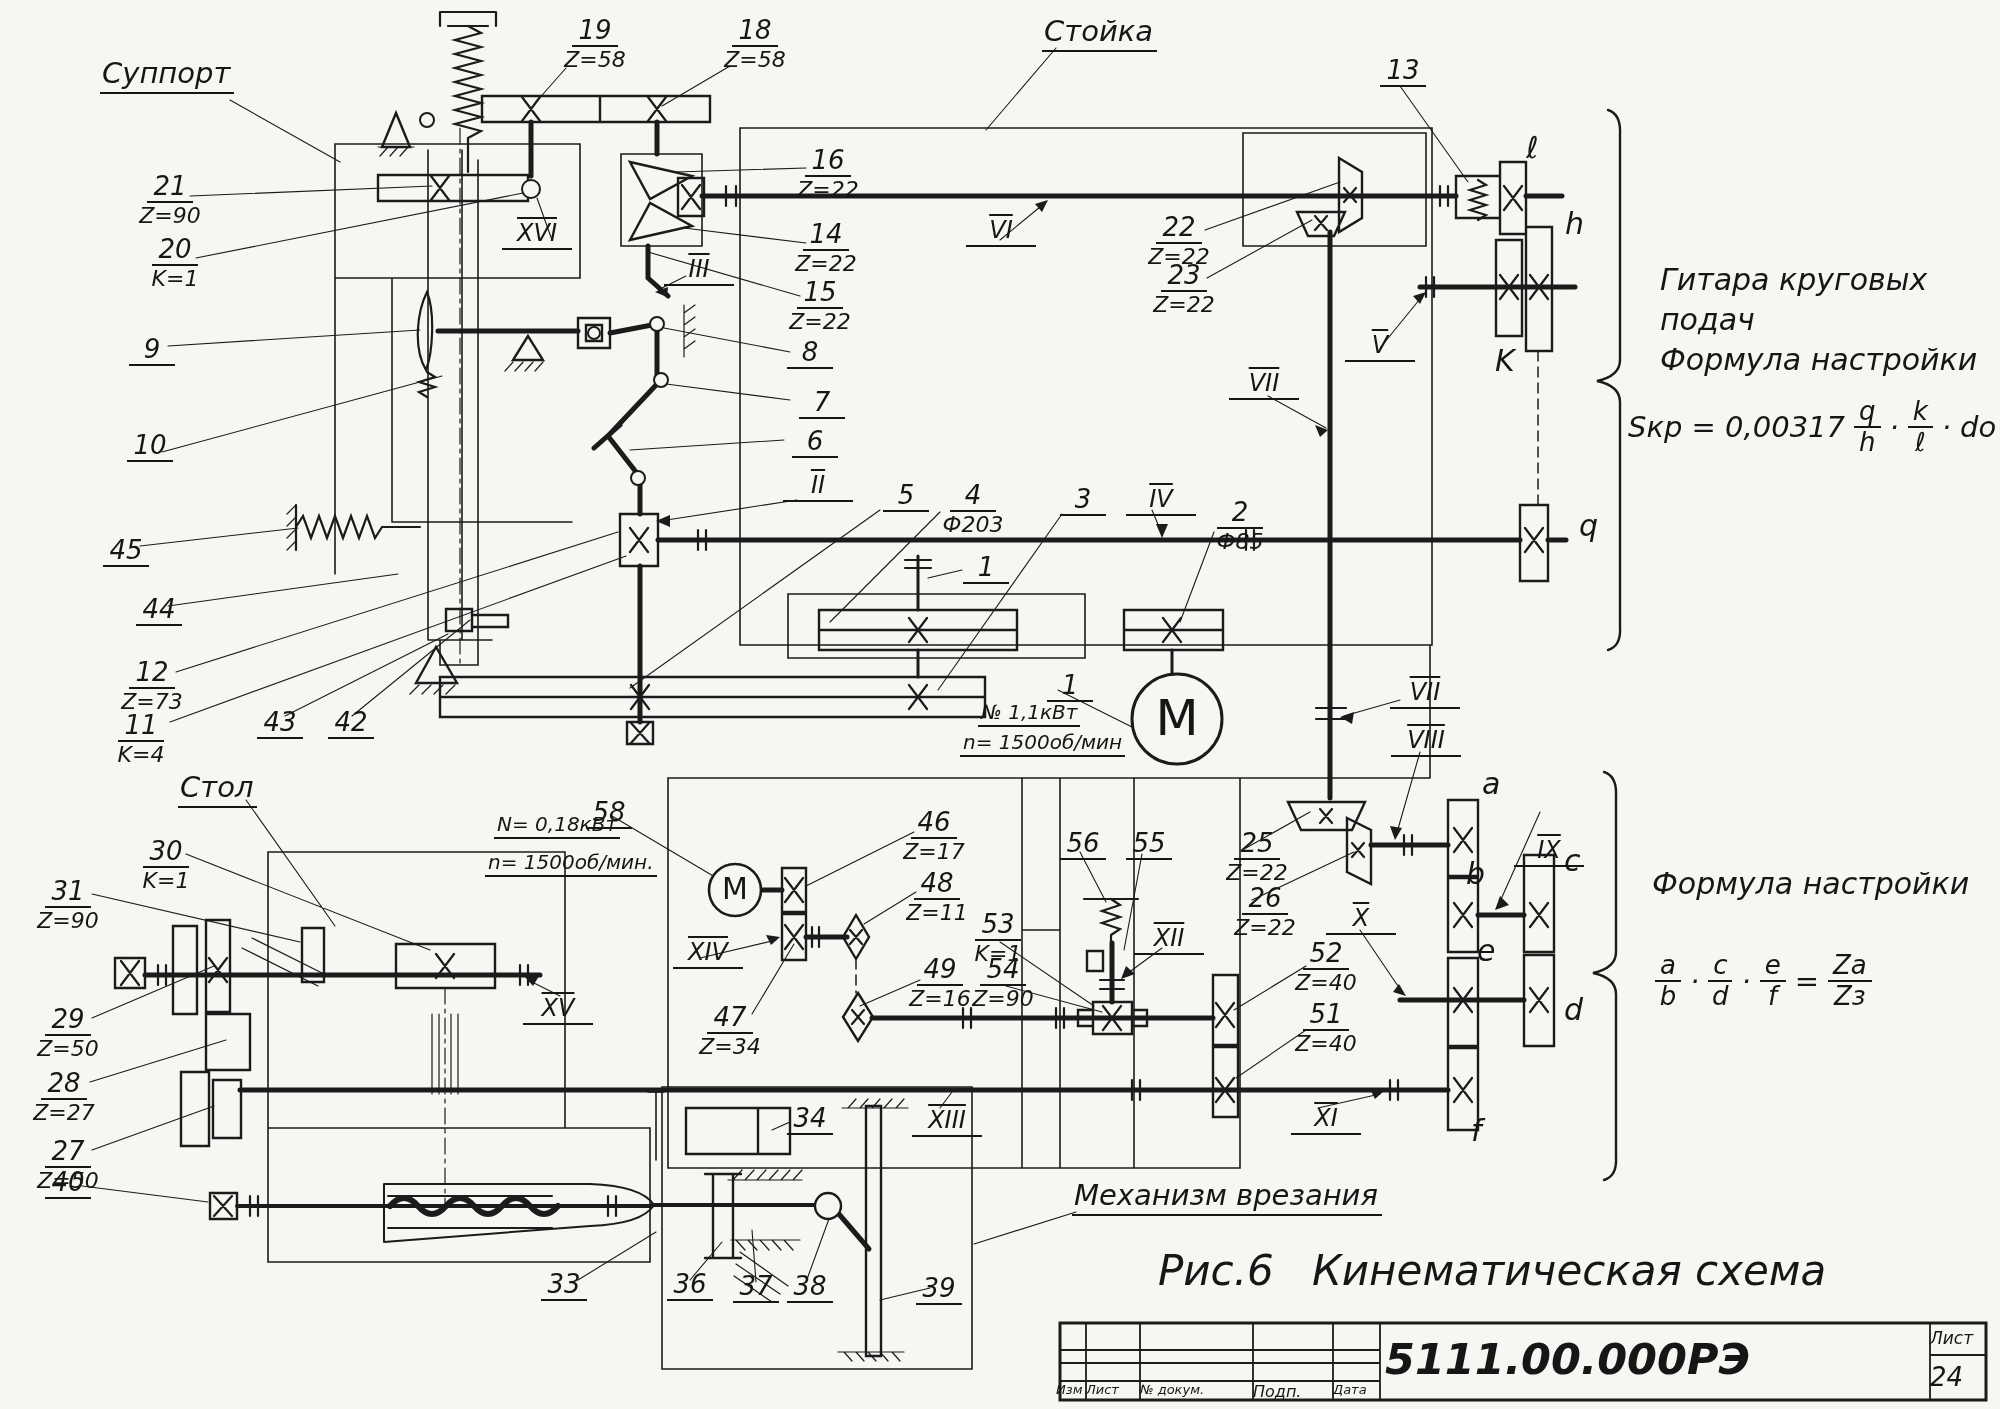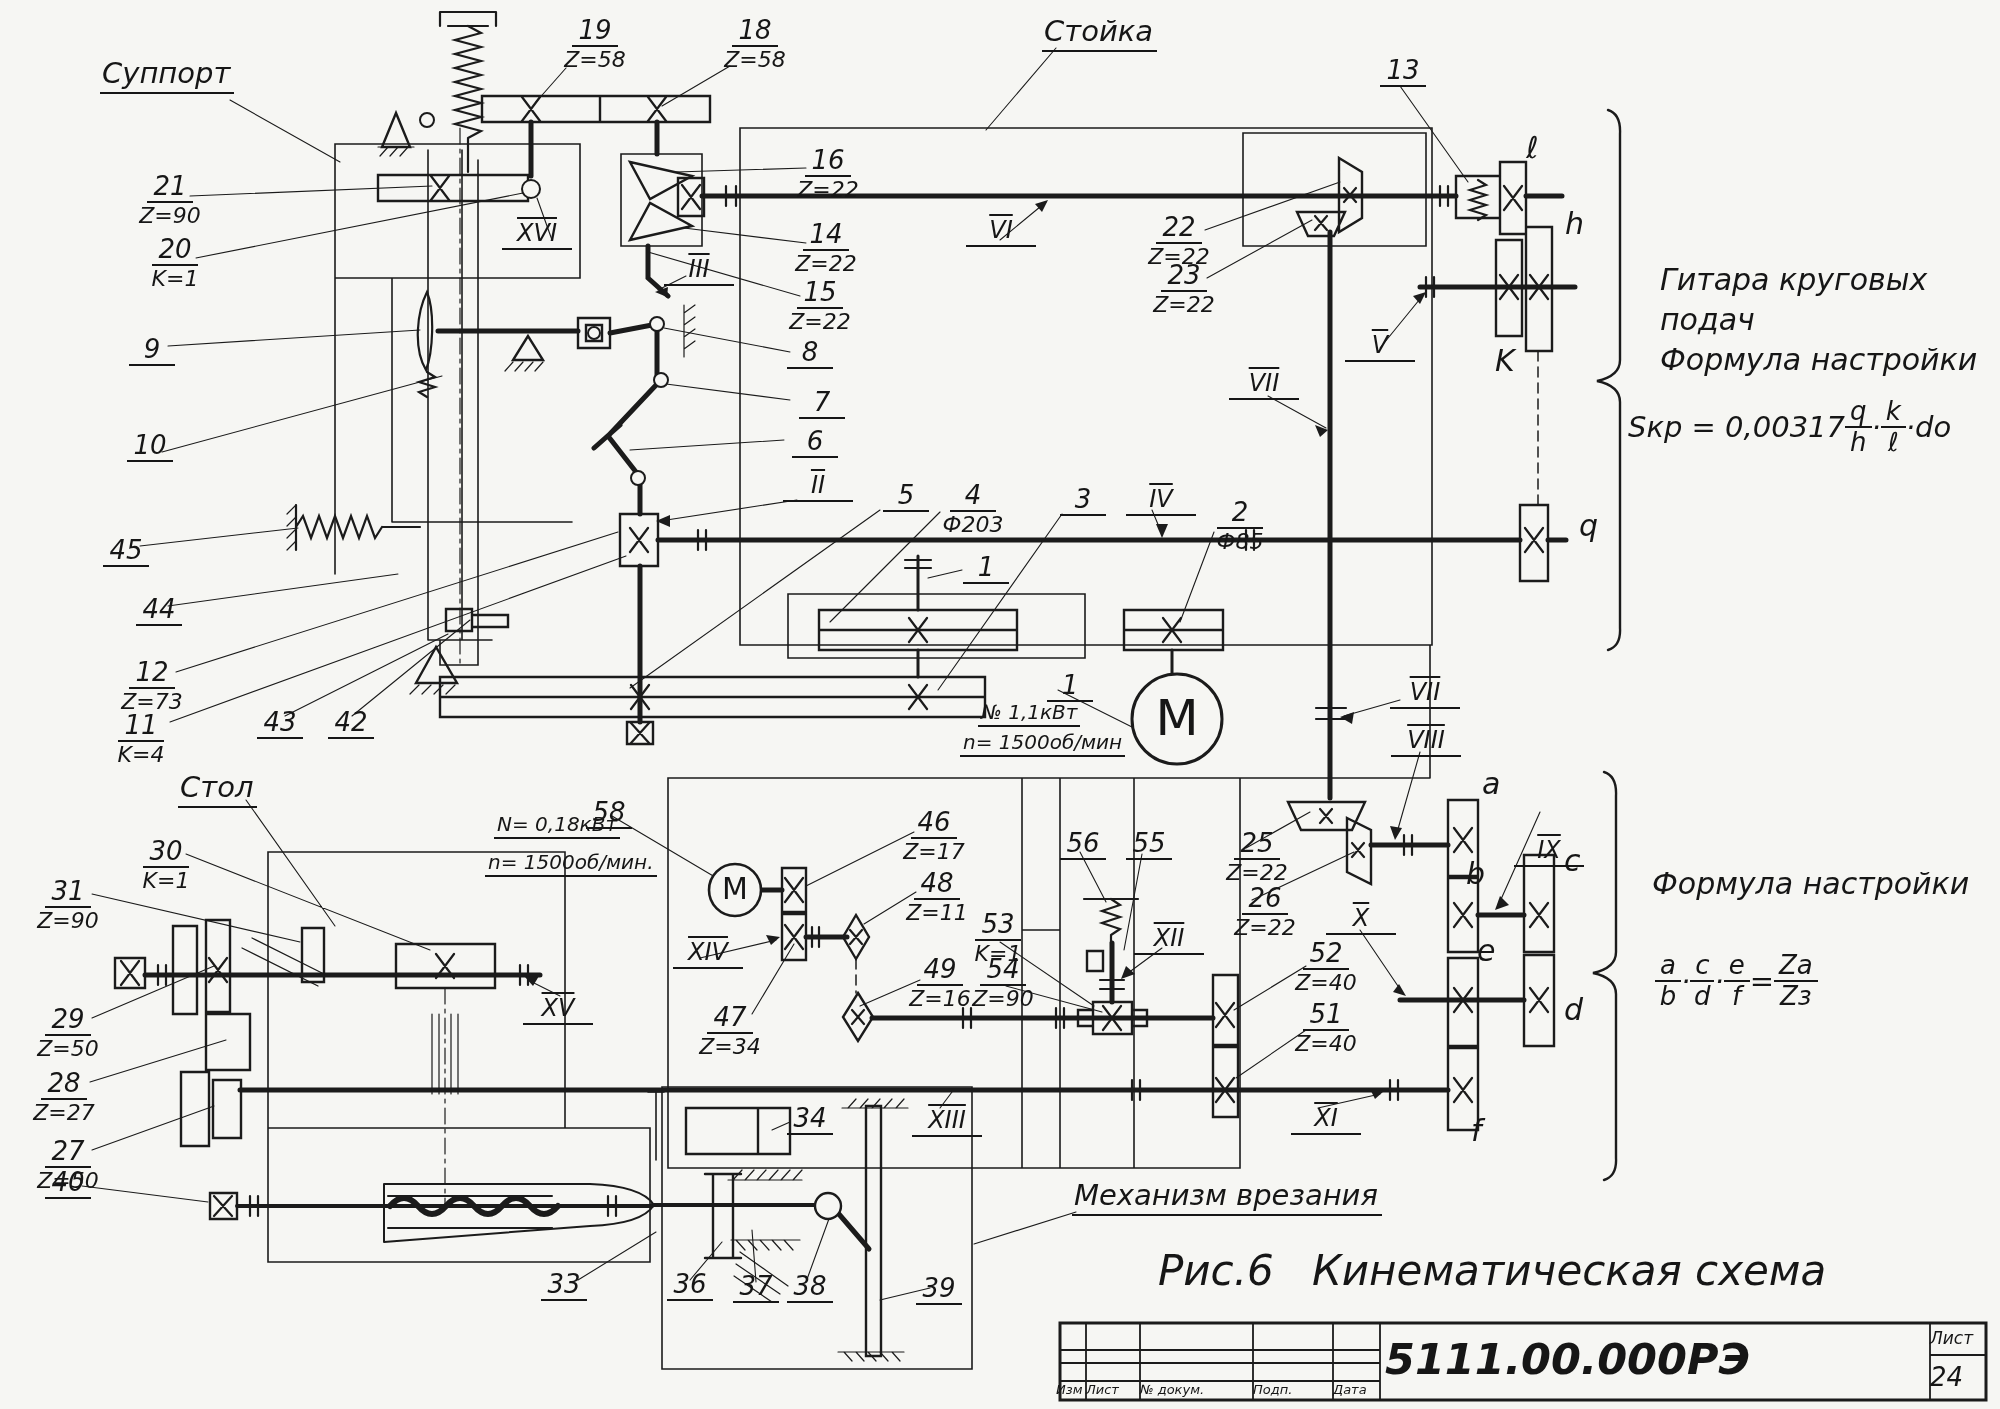--- a/index.html
+++ b/index.html
@@ -10,21 +10,21 @@
   .co .num{display:inline-block;font-size:26px;min-width:34px;padding:0 6px 1px 6px;border-bottom:2.2px solid #161616;}
   .co .val{display:block;font-size:22px;padding-top:1px;}
   .shaft{position:absolute;width:70px;text-align:center;font-style:italic;font-size:24px;
          text-decoration:overline;border-bottom:2px solid #161616;padding-bottom:1px;}
   .letter{position:absolute;font-style:italic;font-size:30px;}
   .utitle{position:absolute;font-style:italic;font-size:29px;border-bottom:2.4px solid #161616;padding:0 4px 2px 2px;}
   .note{position:absolute;font-style:italic;font-size:30px;line-height:1.34;white-space:nowrap;}
   .caption{position:absolute;font-style:italic;font-size:42px;white-space:nowrap;}
   .mspec{position:absolute;font-style:italic;font-size:20px;border-bottom:2px solid #161616;padding:0 3px 1px 3px;white-space:nowrap;}
   .msym{position:absolute;text-align:center;}
-  .formula{position:absolute;display:flex;align-items:center;gap:0;font-style:italic;font-size:29px;white-space:nowrap;}
+  .formula{position:absolute;display:flex;align-items:center;gap:9px;font-style:italic;font-size:29px;white-space:nowrap;}
   .frac{display:inline-flex;flex-direction:column;align-items:center;line-height:1.05;font-size:26px;}
   .frac .fn{border-bottom:2.2px solid #161616;padding:0 5px 1px 5px;}
   .frac .fd{padding-top:1px;}
   .tb{position:absolute;font-style:italic;text-align:left;}
 </style>
 </head>
 <body>
 
 <div class="page">
 
@@ -314,19 +314,19 @@
         <span class="fd">Zз</span>
       </span>
 </div>
 
 <div class="caption" style="left:1158px;top:1246px">Рис.6</div>
 <div class="caption" style="left:1312px;top:1246px">Кинематическая схема</div>
 
 <div class="tb" style="left:1056px;top:1382px;width:30px;font-size:13px">Изм</div>
 <div class="tb" style="left:1086px;top:1382px;width:54px;font-size:13px">Лист</div>
 <div class="tb" style="left:1140px;top:1382px;width:113px;font-size:13px">№ докум.</div>
-<div class="tb" style="left:1253px;top:1382px;width:66px;font-size:13px">Подп.</div>
+<div class="tb" style="left:1253px;top:1382px;width:66px;font-size:16px">Подп.</div>
 <div class="tb" style="left:1333px;top:1382px;width:50px;font-size:13px">Дата</div>
 <div class="tb" style="left:1385px;top:1334px;width:540px;font-size:43px;font-weight:bold">5111.00.000РЭ</div>
 <div class="tb" style="left:1930px;top:1328px;width:56px;font-size:17px">Лист</div>
 <div class="tb" style="left:1930px;top:1362px;width:56px;font-size:26px">24</div>
 
 </div>
 
 </body></html>

